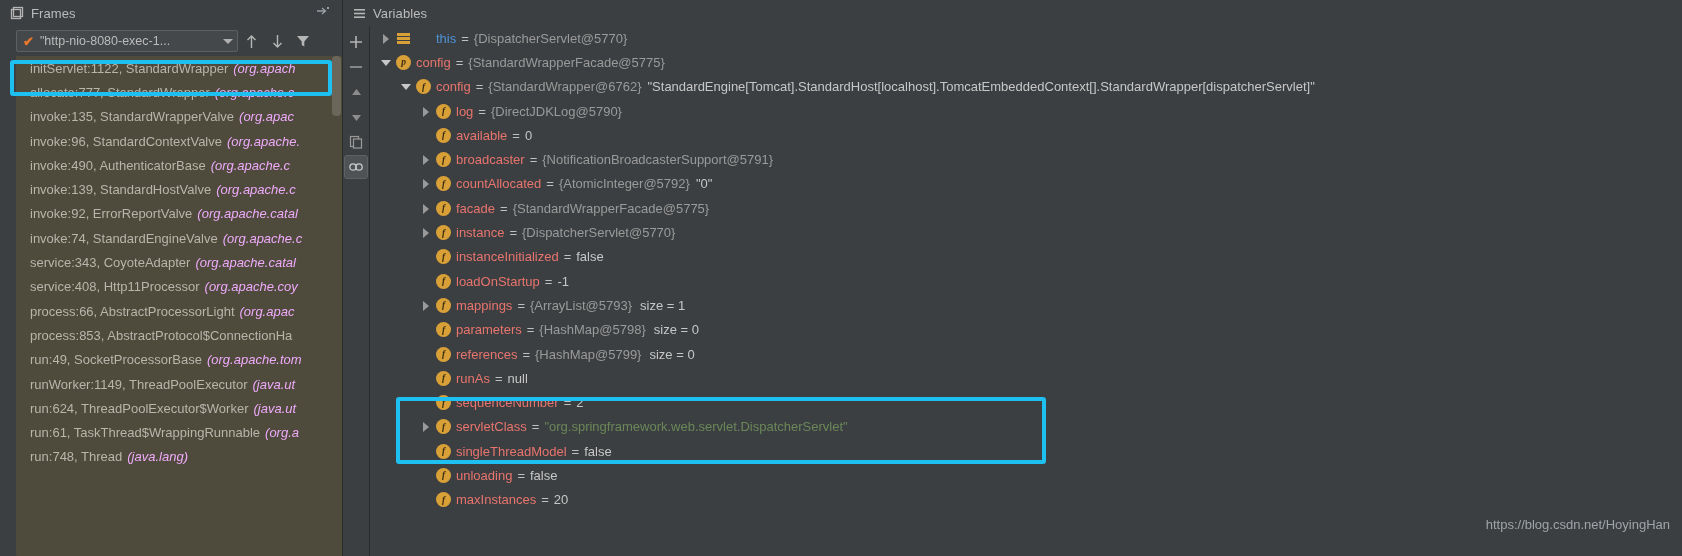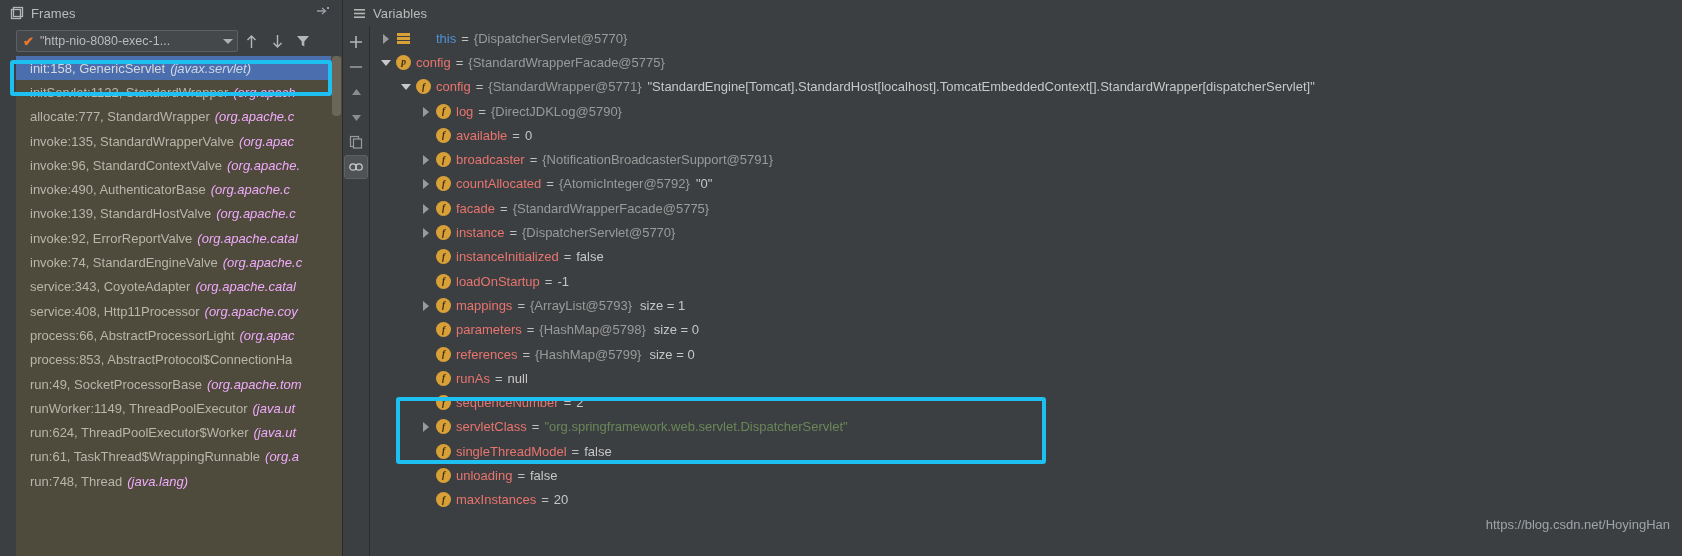--- a/index.html
+++ b/index.html
@@ -335,24 +335,20 @@
         <span class="frame-tool">
           <svg width="14" height="14" viewBox="0 0 14 14">
               <path d="M1 2 H13 L8.3 7.4 V12.5 L5.7 11 V7.4 Z" fill="#b5b5b5"></path>
             </svg>
         </span>
       </div>
 
       <div class="frames-list">
         <div class="frames-gutter"></div>
         <div id="frames-rows">
-            <div class="frame-row selected">
-              <span>init:158, GenericServlet</span>
-              <span class="pkg">(javax.servlet)</span>
-            </div>
             <div class="frame-row">
               <span>initServlet:1122, StandardWrapper</span>
               <span class="pkg">(org.apach</span>
             </div>
             <div class="frame-row">
               <span>allocate:777, StandardWrapper</span>
               <span class="pkg">(org.apache.c</span>
             </div>
             <div class="frame-row">
               <span>invoke:135, StandardWrapperValve</span>
@@ -469,21 +465,21 @@
             <span class="vicon param">p</span>
             <span class="vname">config</span>
             <span class="veq">=</span>
             <span class="vref">{StandardWrapperFacade@5775}</span>
           </div>
           <div class="var-row ind1">
             <span class="twisty down"></span>
             <span class="vicon field">f</span>
             <span class="vname">config</span>
             <span class="veq">=</span>
-            <span class="vref">{StandardWrapper@5771}</span>
+            <span class="vref">{StandardWrapper@6762}</span>
             <span class="vstrplain" style="margin-left: 6px;">"StandardEngine[Tomcat].StandardHost[localhost].TomcatEmbeddedContext[].StandardWrapper[dispatcherServlet]"</span>
           </div>
           <div class="var-row ind2">
             <span class="twisty right"></span>
             <span class="vicon field">f</span>
             <span class="vname">log</span>
             <span class="veq">=</span>
             <span class="vref">{DirectJDKLog@5790}</span>
           </div>
           <div class="var-row ind2">

